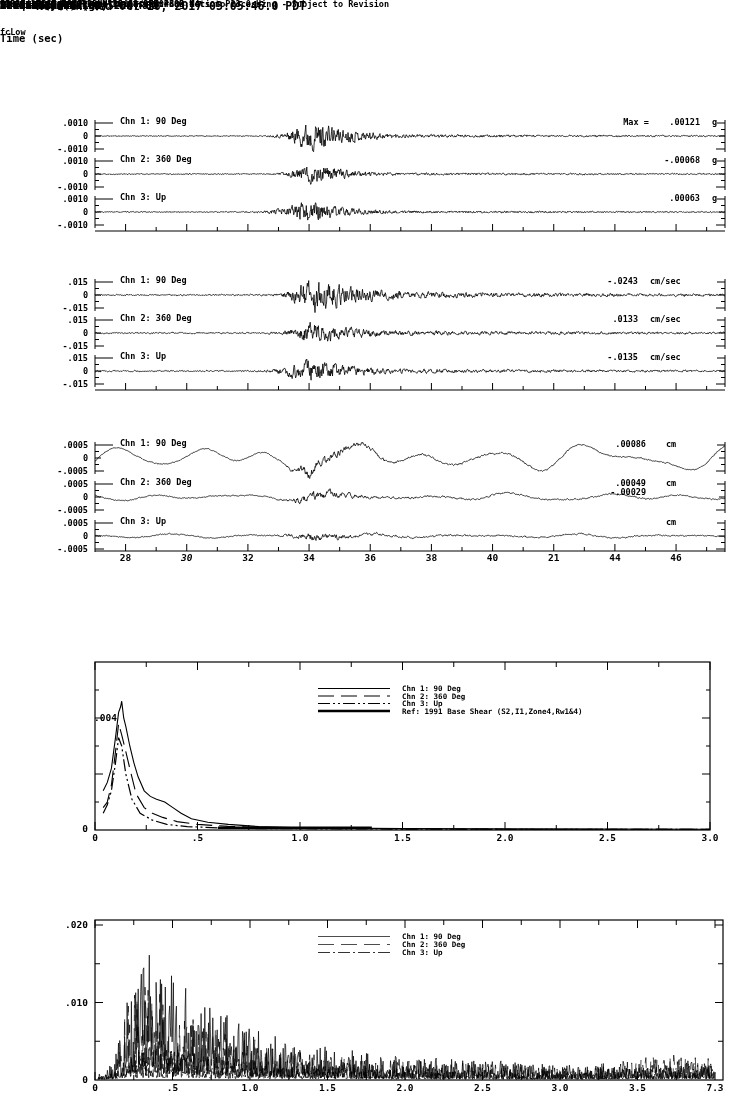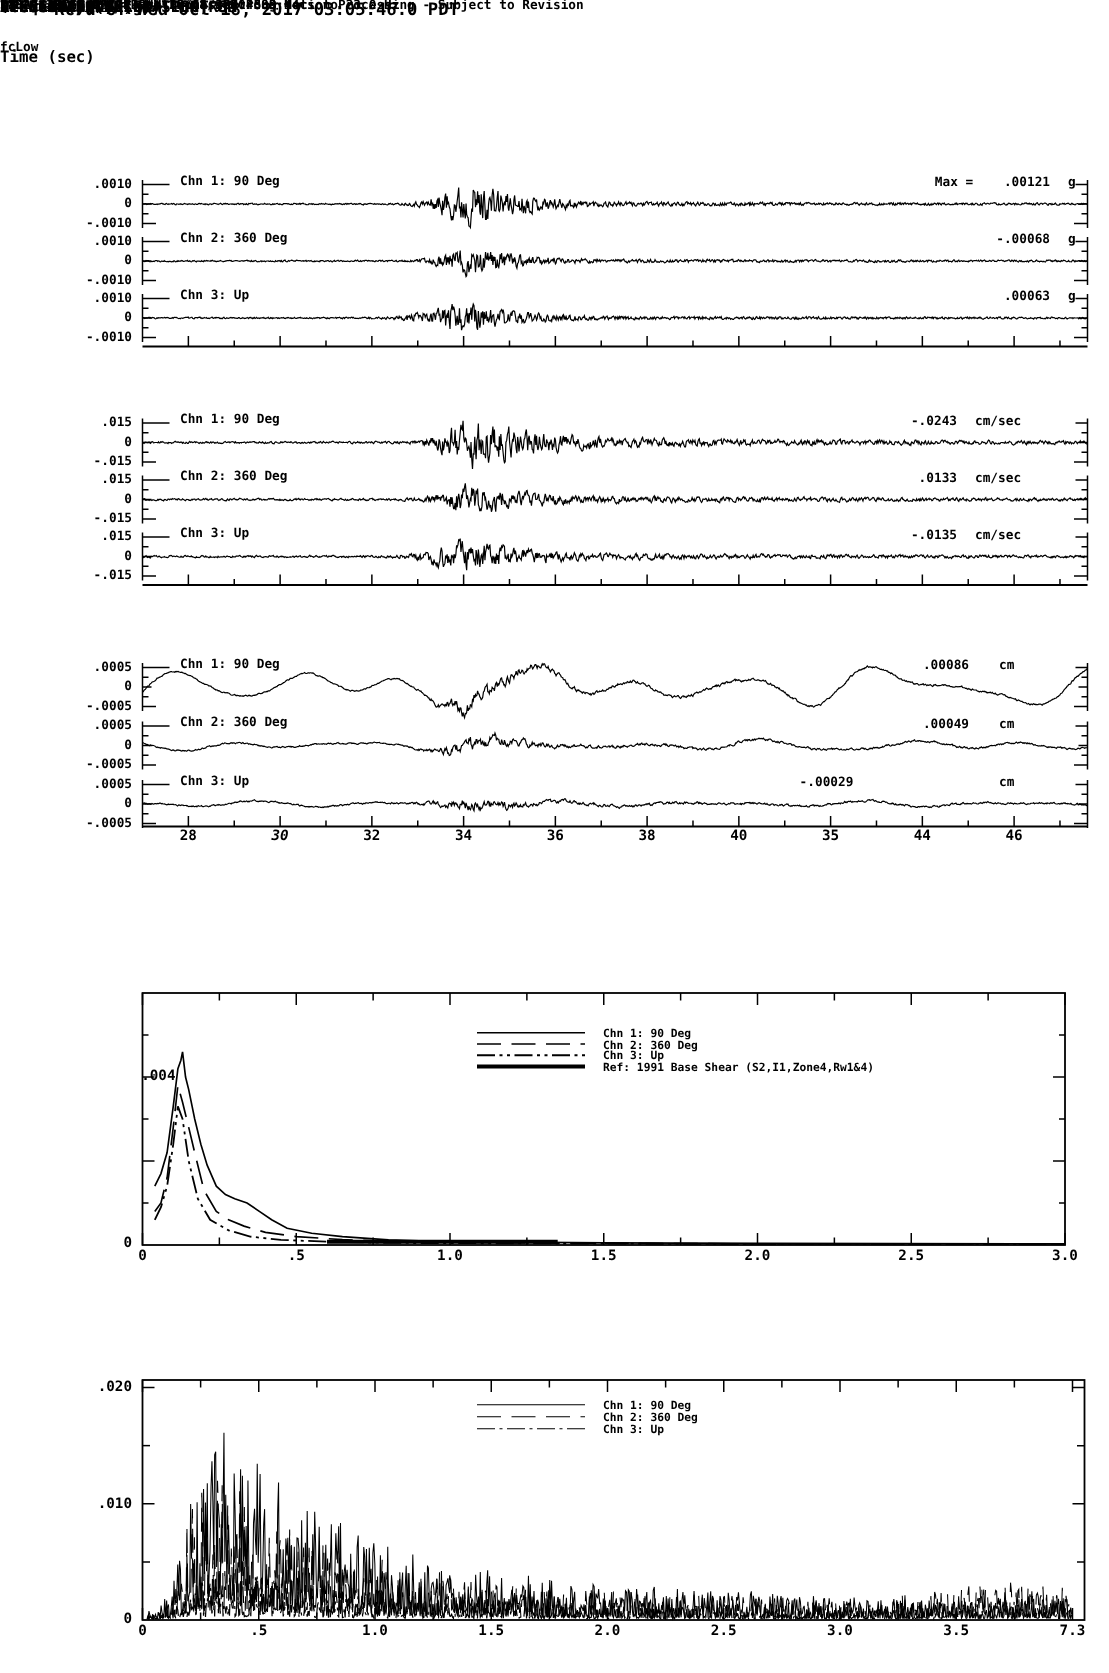--- a/index.html
+++ b/index.html
@@ -361,33 +361,33 @@
       <div class="t f8 rt" style="left: 0px; top: 441px; width: 88px;">.0005</div>
       <div class="t f8 rt" style="left: 0px; top: 454px; width: 88px;">0</div>
       <div class="t f8 rt" style="left: 0px; top: 467px; width: 88px;">-.0005</div>
       <div class="t f8" style="left: 120px; top: 478px;">Chn 2: 360 Deg</div>
       <div class="t f8 rt" style="left: 456px; top: 479px; width: 190px;">.00049</div>
       <div class="t f8" style="left: 666px; top: 479px;">cm</div>
       <div class="t f8 rt" style="left: 0px; top: 480px; width: 88px;">.0005</div>
       <div class="t f8 rt" style="left: 0px; top: 493px; width: 88px;">0</div>
       <div class="t f8 rt" style="left: 0px; top: 506px; width: 88px;">-.0005</div>
       <div class="t f8" style="left: 120px; top: 517px;">Chn 3: Up</div>
-      <div class="t f8 rt" style="left: 456px; top: 518px; width: 190px; text-align: center;">-.00029</div>
+      <div class="t f8 rt" style="left: 456px; top: 488px; width: 190px;">-.00029</div>
       <div class="t f8" style="left: 666px; top: 518px;">cm</div>
       <div class="t f8 rt" style="left: 0px; top: 519px; width: 88px;">.0005</div>
       <div class="t f8 rt" style="left: 0px; top: 532px; width: 88px;">0</div>
       <div class="t f8 rt" style="left: 0px; top: 545px; width: 88px;">-.0005</div>
       <div class="t f9 ctr" style="left: 110.583px; top: 553px; width: 30px;">28</div>
       <div class="t f9 ctr" style="left: 171.748px; top: 553px; width: 30px; font-style: italic;">30</div>
       <div class="t f9 ctr" style="left: 232.913px; top: 553px; width: 30px;">32</div>
       <div class="t f9 ctr" style="left: 294.078px; top: 553px; width: 30px;">34</div>
       <div class="t f9 ctr" style="left: 355.243px; top: 553px; width: 30px;">36</div>
       <div class="t f9 ctr" style="left: 416.408px; top: 553px; width: 30px;">38</div>
       <div class="t f9 ctr" style="left: 477.573px; top: 553px; width: 30px;">40</div>
-      <div class="t f9 ctr" style="left: 538.738px; top: 553px; width: 30px;">35</div>
+      <div class="t f9 ctr" style="left: 538.738px; top: 553px; width: 30px;">21</div>
       <div class="t f9 ctr" style="left: 599.903px; top: 553px; width: 30px;">44</div>
       <div class="t f9 ctr" style="left: 661.068px; top: 553px; width: 30px;">46</div>
       <div class="t f9 rt" style="left: 0px; top: 713px; width: 88px; margin-left: 29px;">.004</div>
       <div class="t f9 rt" style="left: 0px; top: 824px; width: 88px;">0</div>
       <div class="t f9 ctr" style="left: 80px; top: 833px; width: 30px;">0</div>
       <div class="t f9 ctr" style="left: 182.5px; top: 833px; width: 30px;">.5</div>
       <div class="t f9 ctr" style="left: 285px; top: 833px; width: 30px;">1.0</div>
       <div class="t f9 ctr" style="left: 387.5px; top: 833px; width: 30px;">1.5</div>
       <div class="t f9 ctr" style="left: 490px; top: 833px; width: 30px;">2.0</div>
       <div class="t f9 ctr" style="left: 592.5px; top: 833px; width: 30px;">2.5</div>

